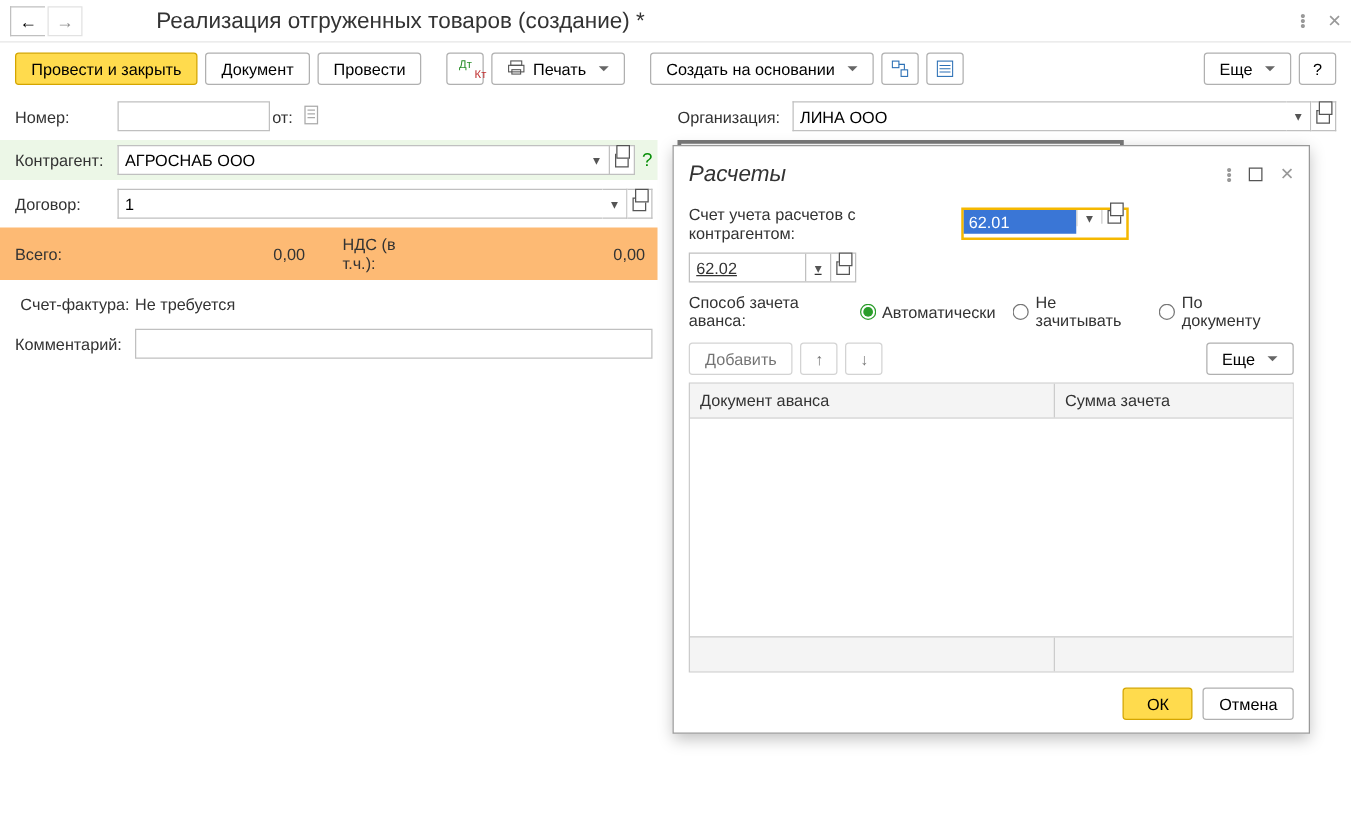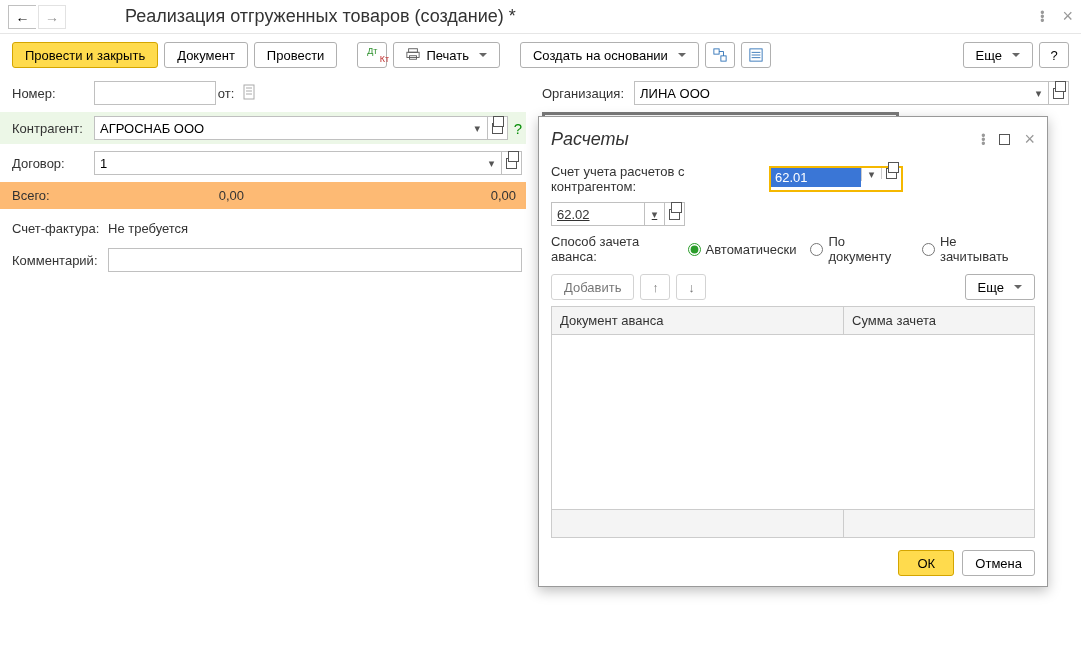--- a/index.html
+++ b/index.html
@@ -339,25 +339,26 @@
         <input class="input" style="flex: 1 1 0%;" value="1">
         <div class="ig-btn">▾</div>
         <div class="ig-btn open-icon"></div>
       </div>
     </div>
 
 
     <div class="row totals-row">
       <div class="label">Всего:</div>
       <div style="width:150px;text-align:right;">0,00</div>
+      <div style="width:100px;padding-left:30px;">НДС (в т.ч.):</div>
       <div style="flex:1;text-align:right;padding-right:4px;">0,00</div>
     </div>
 
     <div class="row" style="margin-top:4px;">
-      <div class="label" style="width:96px;">Счет-фактура:</div>
+      <div class="label" style="width:96px;text-align:center;">Счет-фактура:</div>
       <div>Не требуется</div>
     </div>
 
     <div class="row">
       <div class="label" style="width:96px;">Комментарий:</div>
       <input class="input" style="flex: 1 1 0%;" value="">
     </div>
   </div>
 
   <div class="col-right">
@@ -407,25 +408,25 @@
       </div>
 
       <div class="radio-row">
         <div>Способ зачета аванса:</div>
         <label>
             <input type="radio" name="m" checked="" style="">
             <span>Автоматически</span>
           </label>
         <label>
             <input type="radio" name="m" style="">
-            <span>По документу</span>
+            <span>Не зачитывать</span>
           </label>
         <label>
             <input type="radio" name="m" style="">
-            <span>Не зачитывать</span>
+            <span>По документу</span>
           </label>
       </div>
 
       <div class="popup-toolbar">
         <button class="btn btn-dis">Добавить</button>
         <button class="btn btn-icon btn-dis">
             <span>↑</span>
           </button>
         <button class="btn btn-icon btn-dis">
             <span>↓</span>

